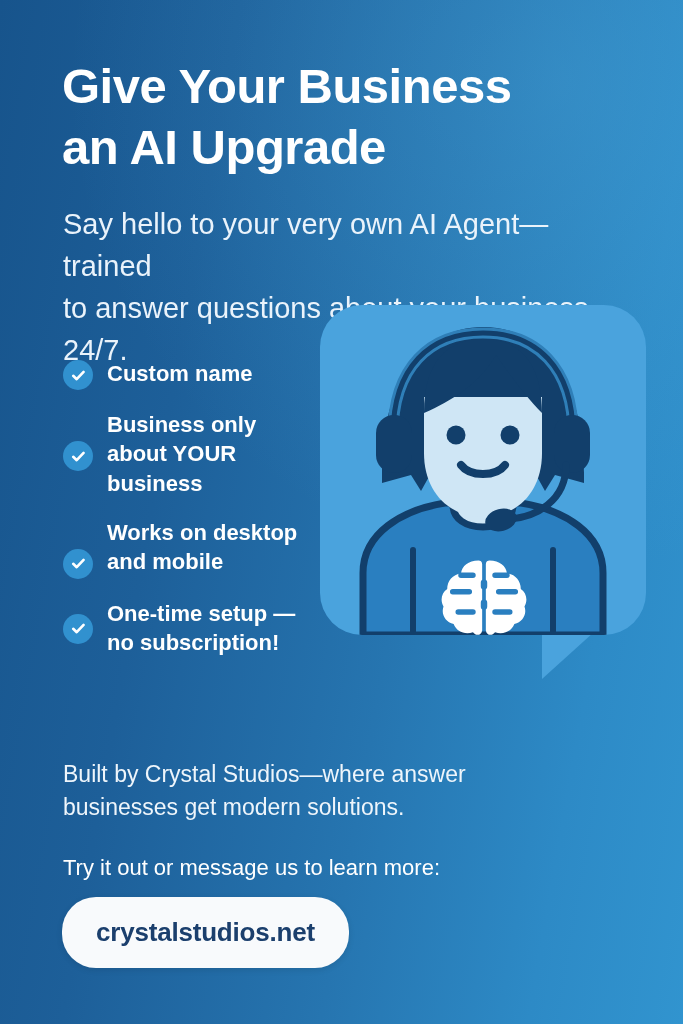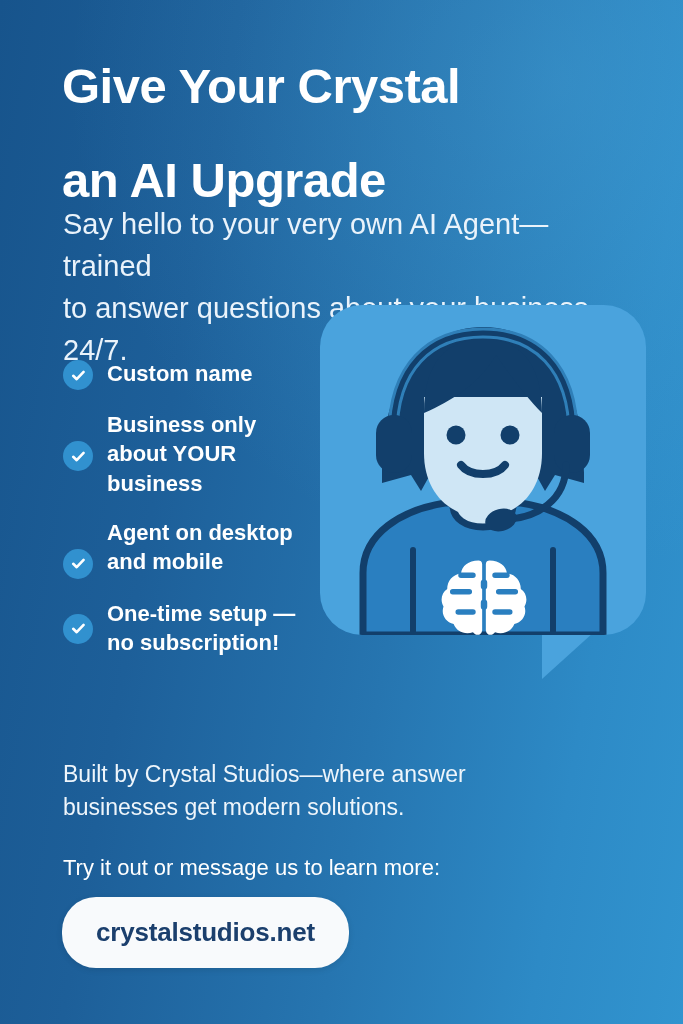--- a/index.html
+++ b/index.html
@@ -36,21 +36,21 @@
     position: absolute;
     left: 62px;
     top: 56px;
     width: 570px;
     color: #ffffff;
     font-size: 49px;
     font-weight: bold;
     line-height: 1.25;
     letter-spacing: -0.5px;
   }
-  .headline .l2 { display: block; margin-top: 33px; }
+  .headline .l2 { display: block; }
 
   .subtitle {
     position: absolute;
     left: 63px;
     top: 203px;
     width: 560px;
     color: #eaf3fb;
     font-size: 29px;
     line-height: 1.45;
     font-weight: normal;
@@ -167,21 +167,21 @@
     box-shadow: 0 2px 6px rgba(0,0,0,0.10);
   }
 </style>
 </head>
 <body>
 
 <div class="poster">
   <div class="content">
 
     <div class="headline">
-      <span>Give Your Crystal</span>
+      <span>Give Your Business</span>
       <span class="l2">an AI Upgrade</span>
     </div>
 
     <div class="subtitle">
       <span>Say hello to your very own AI Agent—trained</span>
       <span class="l2">to answer questions about your business, 24/7.</span>
     </div>
 
     <div class="features">
 
@@ -202,21 +202,21 @@
         </span>
         <span class="label">Business only about YOUR business</span>
       </div>
 
       <div class="feature f3">
         <span class="badge">
           <svg width="17" height="17" viewBox="0 0 17 17">
             <path d="M3.2 8.8 L6.7 12.2 L13.6 4.9" fill="none" stroke="#ffffff" stroke-width="2.6" stroke-linecap="round" stroke-linejoin="round"></path>
           </svg>
         </span>
-        <span class="label">Agent on desktop and mobile</span>
+        <span class="label">Works on desktop and mobile</span>
       </div>
 
       <div class="feature f4">
         <span class="badge">
           <svg width="17" height="17" viewBox="0 0 17 17">
             <path d="M3.2 8.8 L6.7 12.2 L13.6 4.9" fill="none" stroke="#ffffff" stroke-width="2.6" stroke-linecap="round" stroke-linejoin="round"></path>
           </svg>
         </span>
         <span class="label">One-time setup — no subscription!</span>
       </div>

